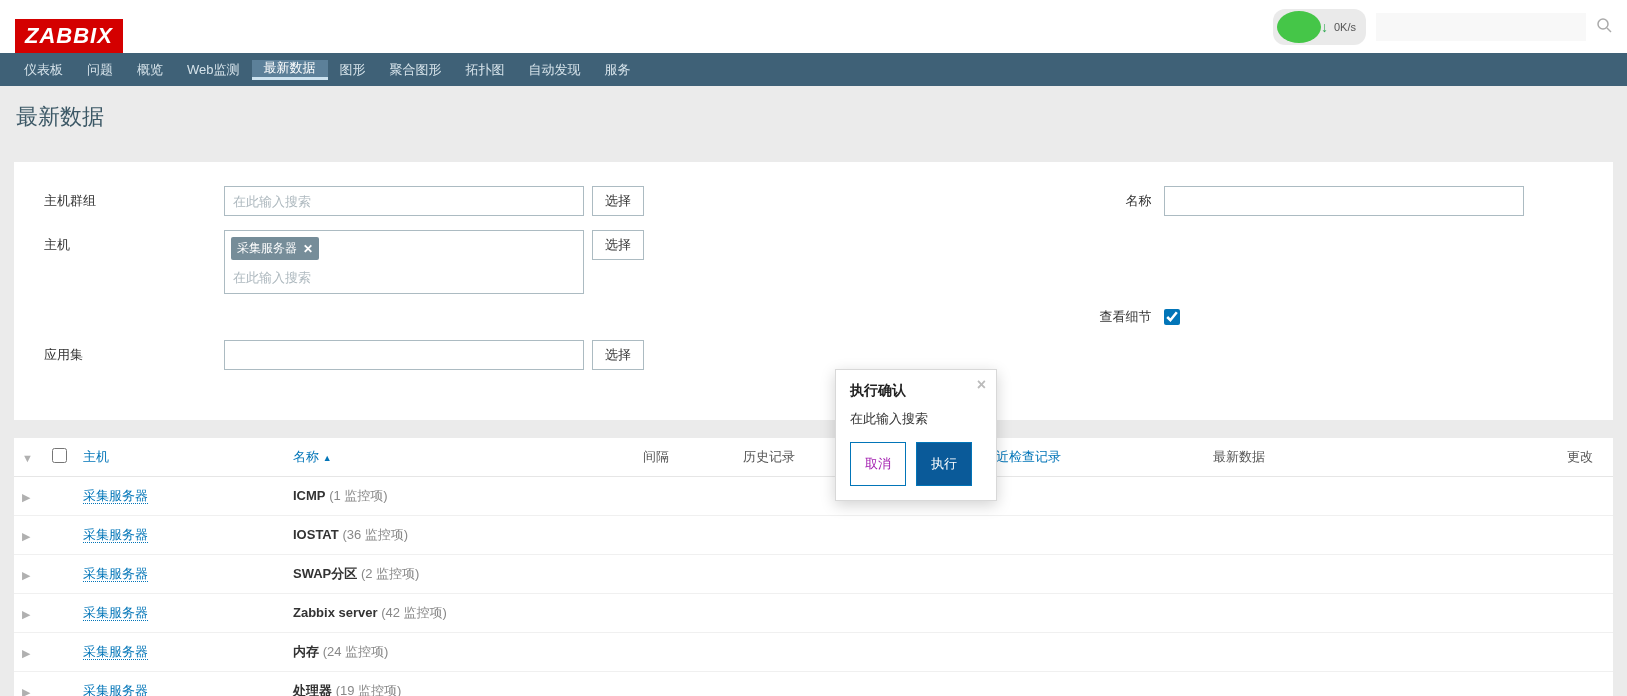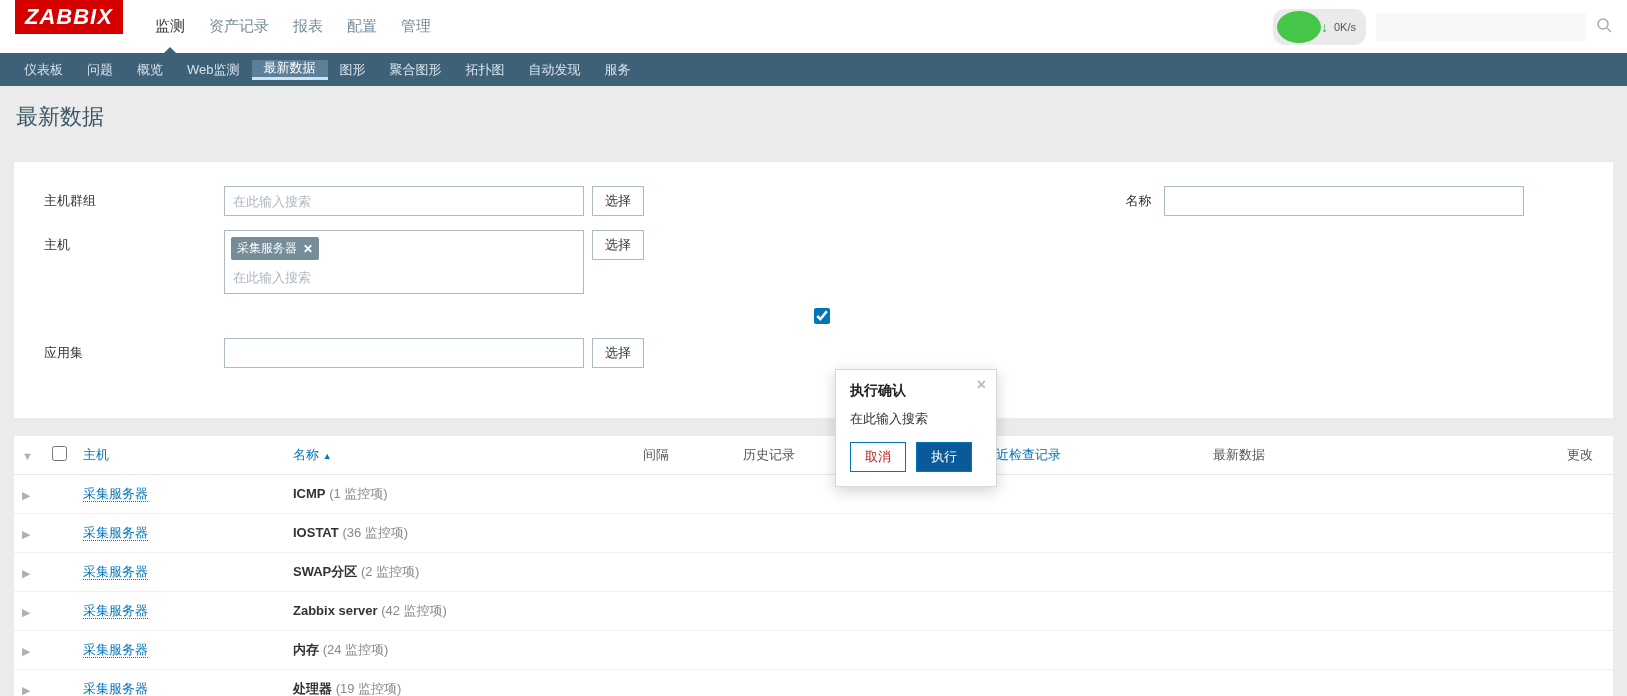--- a/index.html
+++ b/index.html
@@ -1,17 +1,17 @@
 <!DOCTYPE html>
 <html><head>
 <meta charset="utf-8">
 <style>
 * { box-sizing: border-box; margin: 0; padding: 0; }
 body { font-family: Arial, "Microsoft YaHei", sans-serif; font-size: 13px; background: #ebebeb; color: #1f2c33; width: 1627px; }
-.top-bar { background: #fff; height: 53px; display: flex; align-items: flex-start; padding: 0 15px; position: relative; }
+.top-bar { background: #fff; height: 53px; display: flex; align-items: flex-end; padding: 0 15px; position: relative; }
 .logo { background: #d40000; color: #fff; font-weight: bold; font-size: 22px; letter-spacing: 1px; padding: 4px 10px; font-style: italic; margin-right: 20px; }
 .main-nav { display: flex; height: 53px; align-items: center; }
 .main-nav-item { padding: 0 12px; height: 53px; display: flex; align-items: center; color: #768d99; font-size: 15px; cursor: pointer; position: relative; }
 .main-nav-item.active { color: #333; }
 .main-nav-item.active::after { content: ""; position: absolute; bottom: 0; left: 50%; transform: translateX(-50%); border: 6px solid transparent; border-bottom-color: #3f6177; }
 .top-right { position: absolute; right: 15px; top: 0; height: 53px; display: flex; align-items: center; gap: 10px; }
 .net-widget { background: #eaeaea; border-radius: 12px; padding: 2px 10px 2px 4px; font-size: 11px; color: #555; display: flex; align-items: center; gap: 6px; }
 .green-blob { width: 44px; height: 32px; background: #45c648; border-radius: 50%; margin-right: -6px; }
 .arrow-down { color: #3a5; font-size: 14px; }
 .search-box { width: 210px; height: 28px; border: none; background: #f8f8f8; padding: 0 8px; }
@@ -46,36 +46,29 @@
 .host-link { color: #0275b8; text-decoration: none; border-bottom: 1px dotted #0275b8; cursor: pointer; }
 .app-name { color: #333; font-weight: bold; }
 .app-count { color: #888; font-weight: normal; }
 .hdr-expand-icon { color: #b0b0b0; font-size: 11px; cursor: pointer; }
 .hdr-chk { width: 15px; height: 15px; }
 .modal { position: absolute; left: 835px; top: 369px; width: 162px; background: #fff; border: 1px solid #d8d8d8; box-shadow: 0 4px 14px rgba(0,0,0,0.18); padding: 12px 14px 14px; }
 .modal-close { position: absolute; top: 6px; right: 10px; color: #bbb; font-size: 16px; cursor: pointer; font-weight: bold; }
 .modal-title { font-weight: bold; font-size: 14px; color: #222; margin-bottom: 10px; }
 .modal-msg { font-size: 13px; color: #333; margin-bottom: 14px; }
 .modal-actions { display: flex; gap: 10px; }
-.btn-cancel { border: 1px solid #0275b8; background: #fff; color: #b91c1c; padding: 5px 14px; font-size: 13px; cursor: pointer; }
+.btn-cancel { border: 1px solid #0275b8; background: #fff; color: #a21caf; padding: 12px 14px; font-size: 13px; cursor: pointer; }
 .btn-exec { border: 1px solid #0275b8; background: #0a5a99; color: #fff; padding: 5px 14px; font-size: 13px; cursor: pointer; }
 .finput-name { width: 360px; height: 30px; border: 1px solid #acbbc2; padding: 0 8px; }
 </style>
 </head>
 <body>
 
 <div class="top-bar">
   <div class="logo">ZABBIX</div>
-  <div class="main-nav" id="main-nav">
-      <div class="main-nav-item active">监测</div>
-      <div class="main-nav-item">资产记录</div>
-      <div class="main-nav-item">报表</div>
-      <div class="main-nav-item">配置</div>
-      <div class="main-nav-item">管理</div>
-    </div>
   <div class="top-right">
     <div class="net-widget">
       <div class="green-blob"></div>
       <span class="arrow-down">↓</span>
       <span>0K/s</span>
     </div>
     <input class="search-box" type="text" style="">
     <span class="search-icon">
       <svg width="16" height="16" viewBox="0 0 16 16" fill="none">
           <circle cx="7" cy="7" r="5" stroke="#aaa" stroke-width="1.5"></circle>
@@ -121,20 +114,21 @@
           <span class="tag-x">✕</span>
         </span>
         <input class="tag-search" placeholder="在此输入搜索" style="">
       </div>
       <button class="select-btn">选择</button>
     </div>
   </div>
   <div class="filter-row">
     <div class="filter-left"></div>
     <div class="filter-right">
+      <div class="flabel-r">查看细节</div>
       <input type="checkbox" class="chk" checked="" style="">
     </div>
   </div>
   <div class="filter-row">
     <div class="filter-left">
       <div class="flabel">应用集</div>
       <input class="finput" value="" style="">
       <button class="select-btn">选择</button>
     </div>
     <div class="filter-right"></div>

